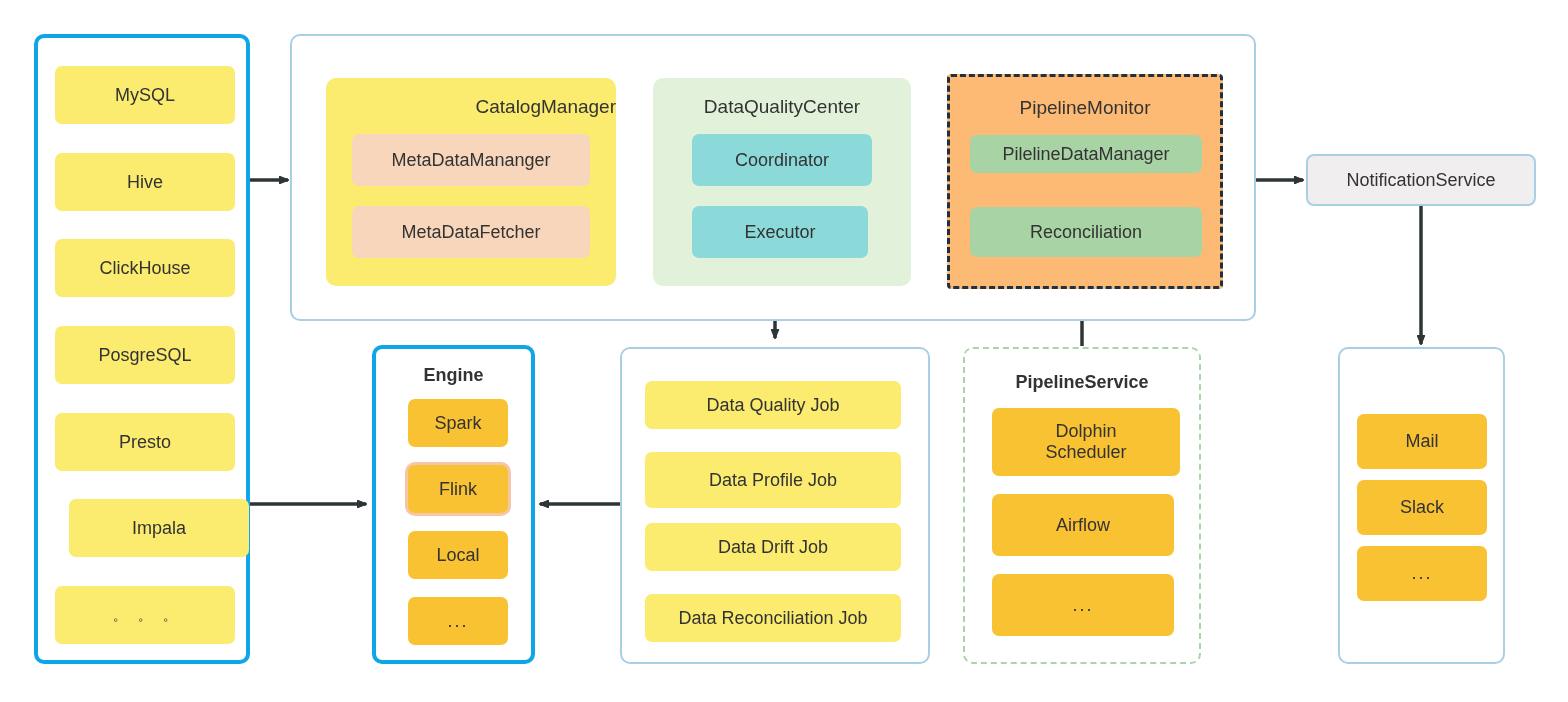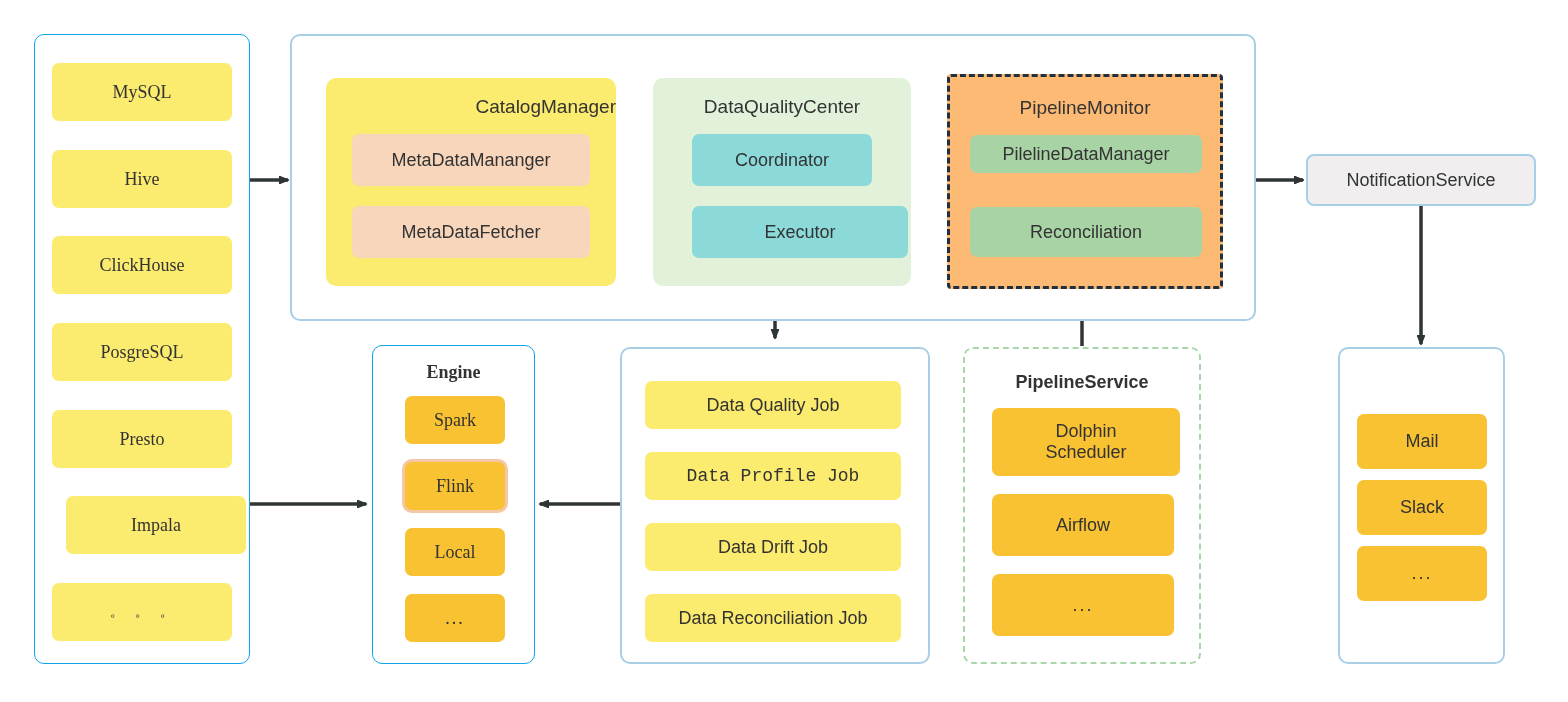--- a/index.html
+++ b/index.html
@@ -20,21 +20,21 @@
     overflow: hidden;
   }
 
   
   .panel {
     position: absolute;
     box-sizing: border-box;
     border-radius: 10px;
     background: #ffffff;
   }
-  .panel-green  { border: 1px solid #0ea5e9; font-family: Liberation Serif, serif; }
+  .panel-green  { border: 4px solid #0ea5e9; }
   .panel-blue   { border: 2px solid #a9cfe6; }
   .panel-dashed-green { border: 2px dashed #a9d6a8; }
   .panel-dashed-dark  { border: 3px dashed #22303d; }
 
   .group {
     position: absolute;
     box-sizing: border-box;
     border-radius: 10px;
   }
   .group-yellow { background: #fbeb6f; }
@@ -128,41 +128,41 @@
 
     <div class="group group-yellow" style="left:34px; top:42px; width:290px; height:208px;">
       <div class="group-title" style="top:18px;text-align:right;">CatalogManager</div>
       <div class="chip chip-peach" style="left:26px; top:56px; width:238px; height:52px;">MetaDataMananger</div>
       <div class="chip chip-peach" style="left:26px; top:128px; width:238px; height:52px;">MetaDataFetcher</div>
     </div>
 
     <div class="group group-mint" style="left:361px; top:42px; width:258px; height:208px;">
       <div class="group-title" style="top:18px;">DataQualityCenter</div>
       <div class="chip chip-cyan" style="left:39px; top:56px; width:180px; height:52px;">Coordinator</div>
-      <div class="chip chip-cyan" style="left:39px; top:128px; width:216px; height:52px;">Executor</div>
+      <div class="chip chip-cyan" style="left:39px; top:128px; width:176px; height:52px;">Executor</div>
     </div>
 
     <div class="group group-blue panel-dashed-dark" style="left:655px; top:38px; width:276px; height:215px; border-radius:4px;">
       <div class="group-title" style="top:20px;">PipelineMonitor</div>
       <div class="chip chip-green" style="left:20px; top:58px; width:232px; height:38px;">PilelineDataManager</div>
       <div class="chip chip-green" style="left:20px; top:130px; width:232px; height:50px;">Reconciliation</div>
     </div>
   </div>
 
   <div class="panel panel-green" style="left:372px; top:345px; width:163px; height:319px;">
     <div class="group-title bold" style="top:16px;">Engine</div>
     <div class="chip chip-orange" style="left:32px; top:50px; width:100px; height:48px;">Spark</div>
     <div class="chip chip-orange chip-hilite" style="left:32px; top:116px; width:100px; height:48px;">Flink</div>
     <div class="chip chip-orange" style="left:32px; top:182px; width:100px; height:48px;">Local</div>
     <div class="chip chip-orange dots" style="left:32px; top:248px; width:100px; height:48px;">...</div>
   </div>
 
   <div class="panel panel-blue" style="left:620px; top:347px; width:310px; height:317px;">
     <div class="chip chip-yellow" style="left:23px; top:32px; width:256px; height:48px;">Data Quality Job</div>
-    <div class="chip chip-yellow" style="left:23px; top:103px; width:256px; height:48px;font-family:Liberation Mono, monospace;">Data Profile Job</div>
+    <div class="chip chip-yellow" style="left:23px; top:103px; width:256px; height:56px;">Data Profile Job</div>
     <div class="chip chip-yellow" style="left:23px; top:174px; width:256px; height:48px;">Data Drift Job</div>
     <div class="chip chip-yellow" style="left:23px; top:245px; width:256px; height:48px;">Data Reconciliation Job</div>
   </div>
 
   <div class="panel panel-dashed-green" style="left:963px; top:347px; width:238px; height:317px;">
     <div class="group-title bold" style="top:23px;">PipelineService</div>
     <div class="chip chip-orange" style="left:27px; top:59px; width:188px; height:68px;">Dolphin
 Scheduler</div>
     <div class="chip chip-orange" style="left:27px; top:145px; width:182px; height:62px;">Airflow</div>
     <div class="chip chip-orange dots" style="left:27px; top:225px; width:182px; height:62px;">...</div>

